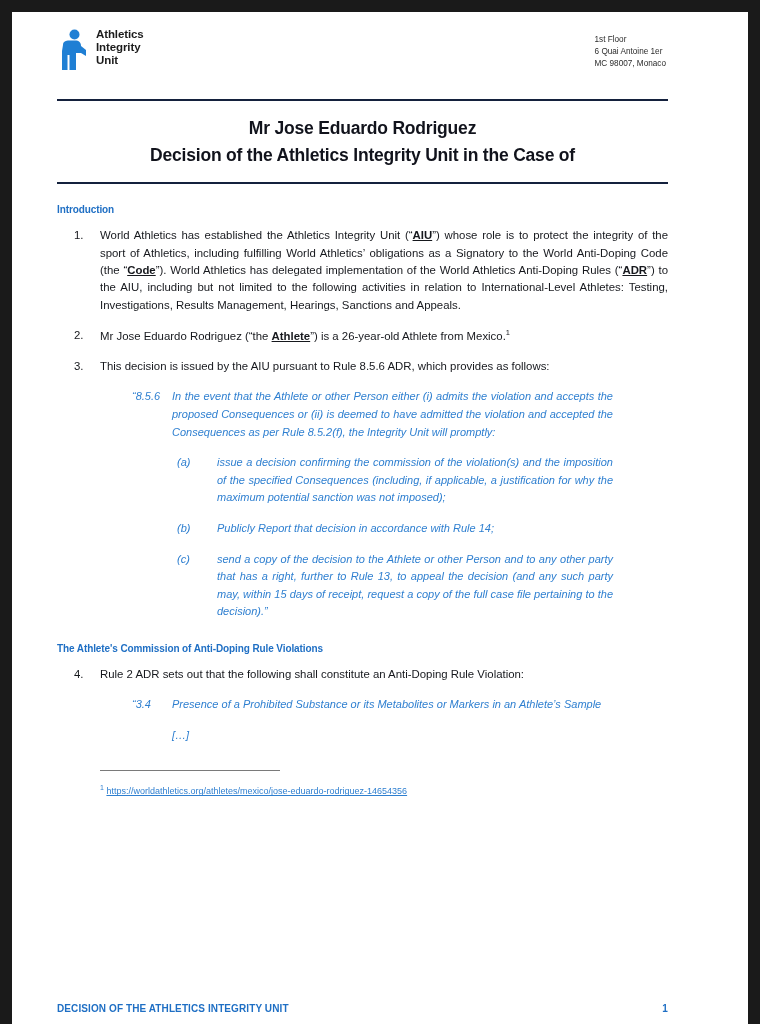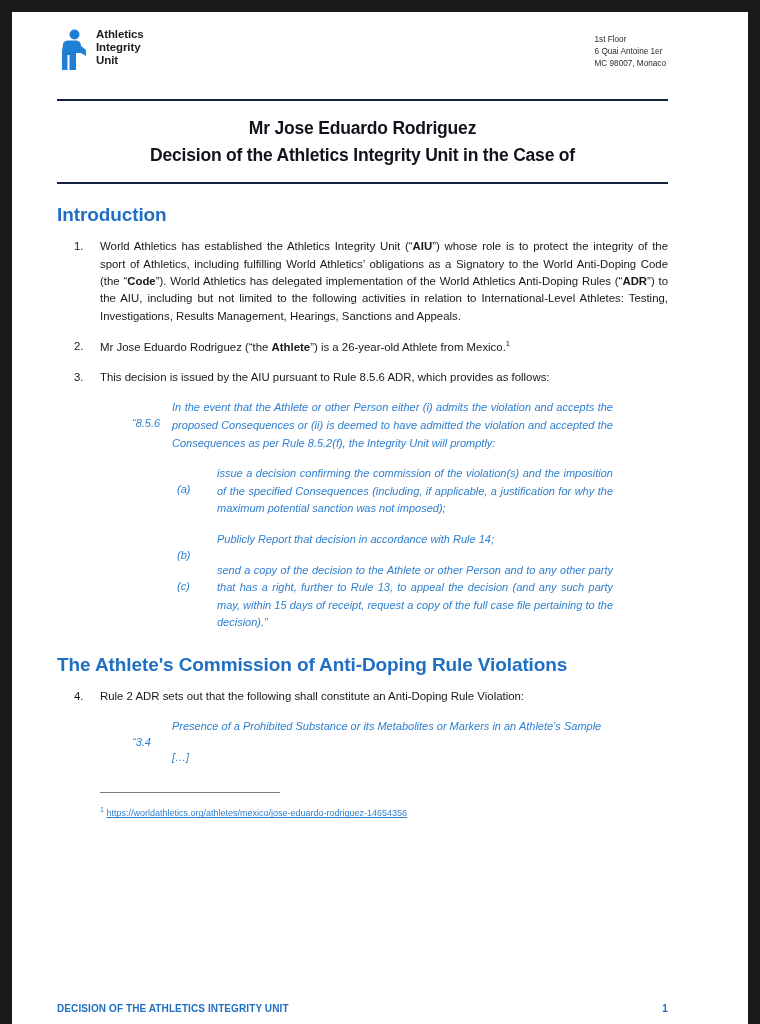--- a/index.html
+++ b/index.html
@@ -72,21 +72,21 @@
     font-size: 17.5px;
     font-weight: bold;
     color: #11131c;
     letter-spacing: -0.2px;
     line-height: 1.55;
   }
 
   
   h2.section-heading {
     color: #1f6fc4;
-    font-size: 19px;
+    font-size: 10px;
     font-weight: bold;
     margin: 20px 0 12px;
     letter-spacing: -0.1px;
   }
   h2.section-heading.tight {
     margin-top: 22px;
   }
   .para {
     position: relative;
     padding-left: 43px;
@@ -100,20 +100,21 @@
     position: absolute;
     left: 17px;
     top: 0;
     width: 20px;
     text-align: left;
   }
   .para b, .para .ul {
     font-weight: bold;
   }
   .ul {
+    text-decoration: underline;
   }
   .sup {
     font-size: 7.5px;
     vertical-align: super;
   }
 
   
   .quote {
     position: relative;
     color: #2e7fd0;
@@ -121,21 +122,21 @@
     font-size: 11px;
     line-height: 1.6;
     text-align: justify;
     margin: 0 0 13px 0;
     padding-left: 115px;
     padding-right: 55px;
   }
   .quote .qnum {
     position: absolute;
     left: 75px;
-    top: 16px;
+    top: 0;
   }
   .quote.lvl2 {
     padding-left: 160px;
   }
   .quote.lvl2 .qnum {
     left: 120px;
   }
   .quote.plain {
     padding-left: 115px;
   }

